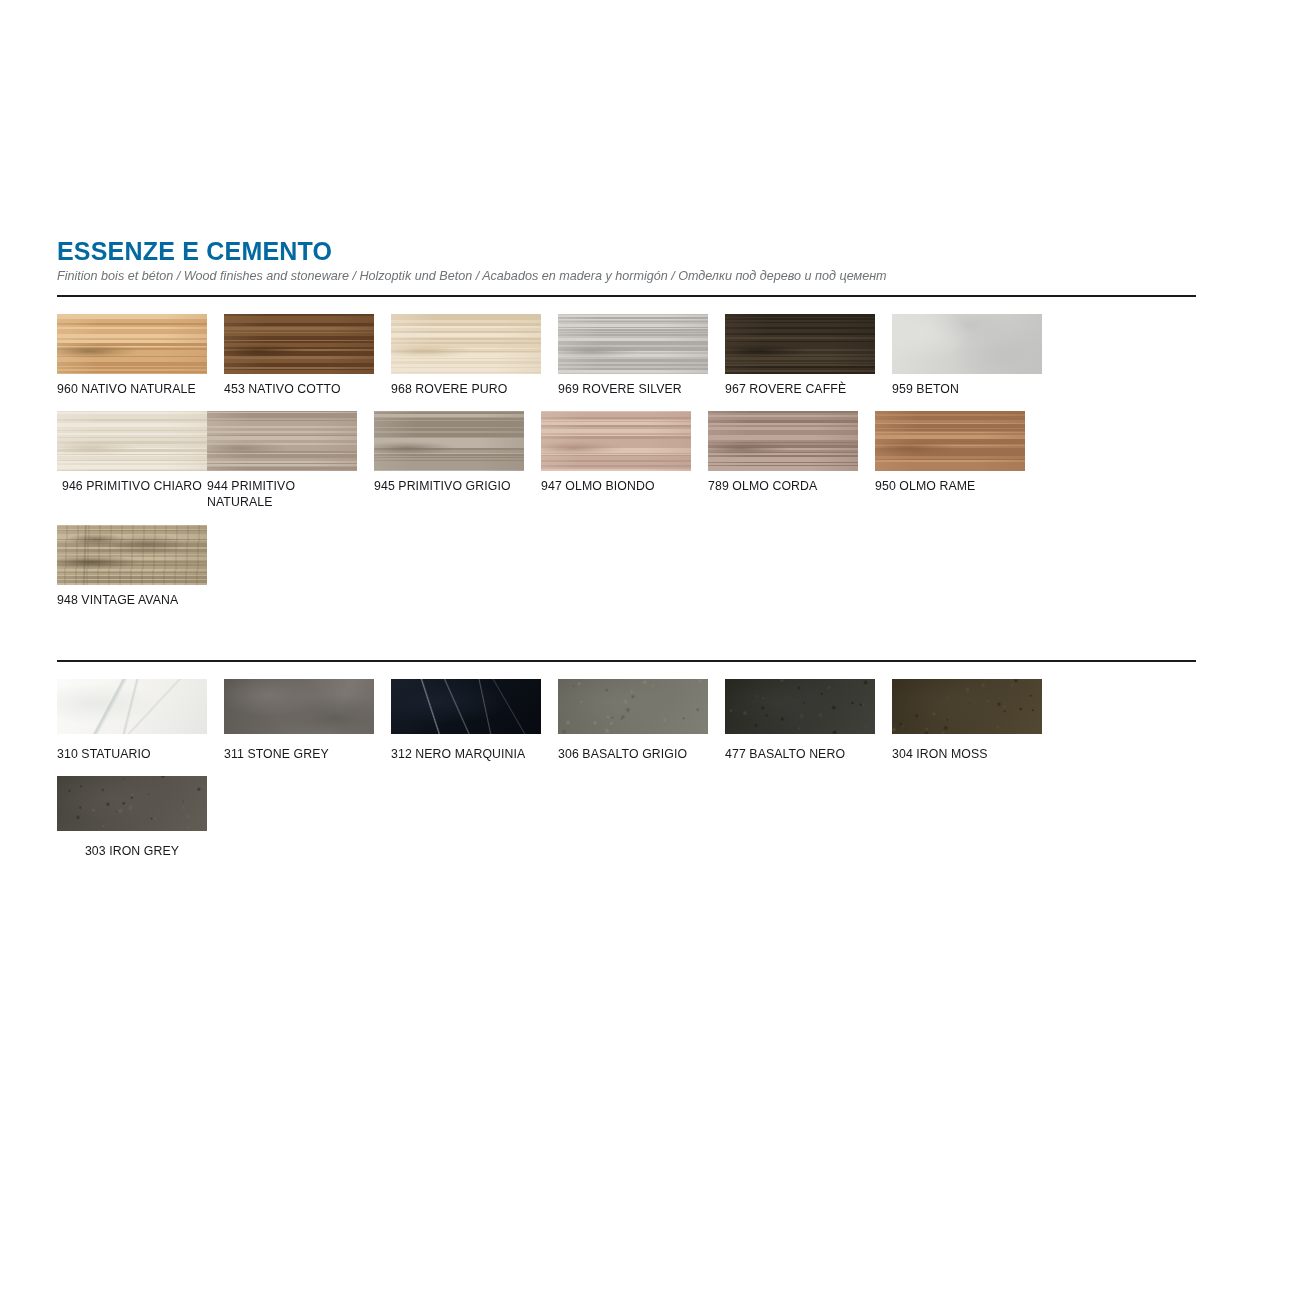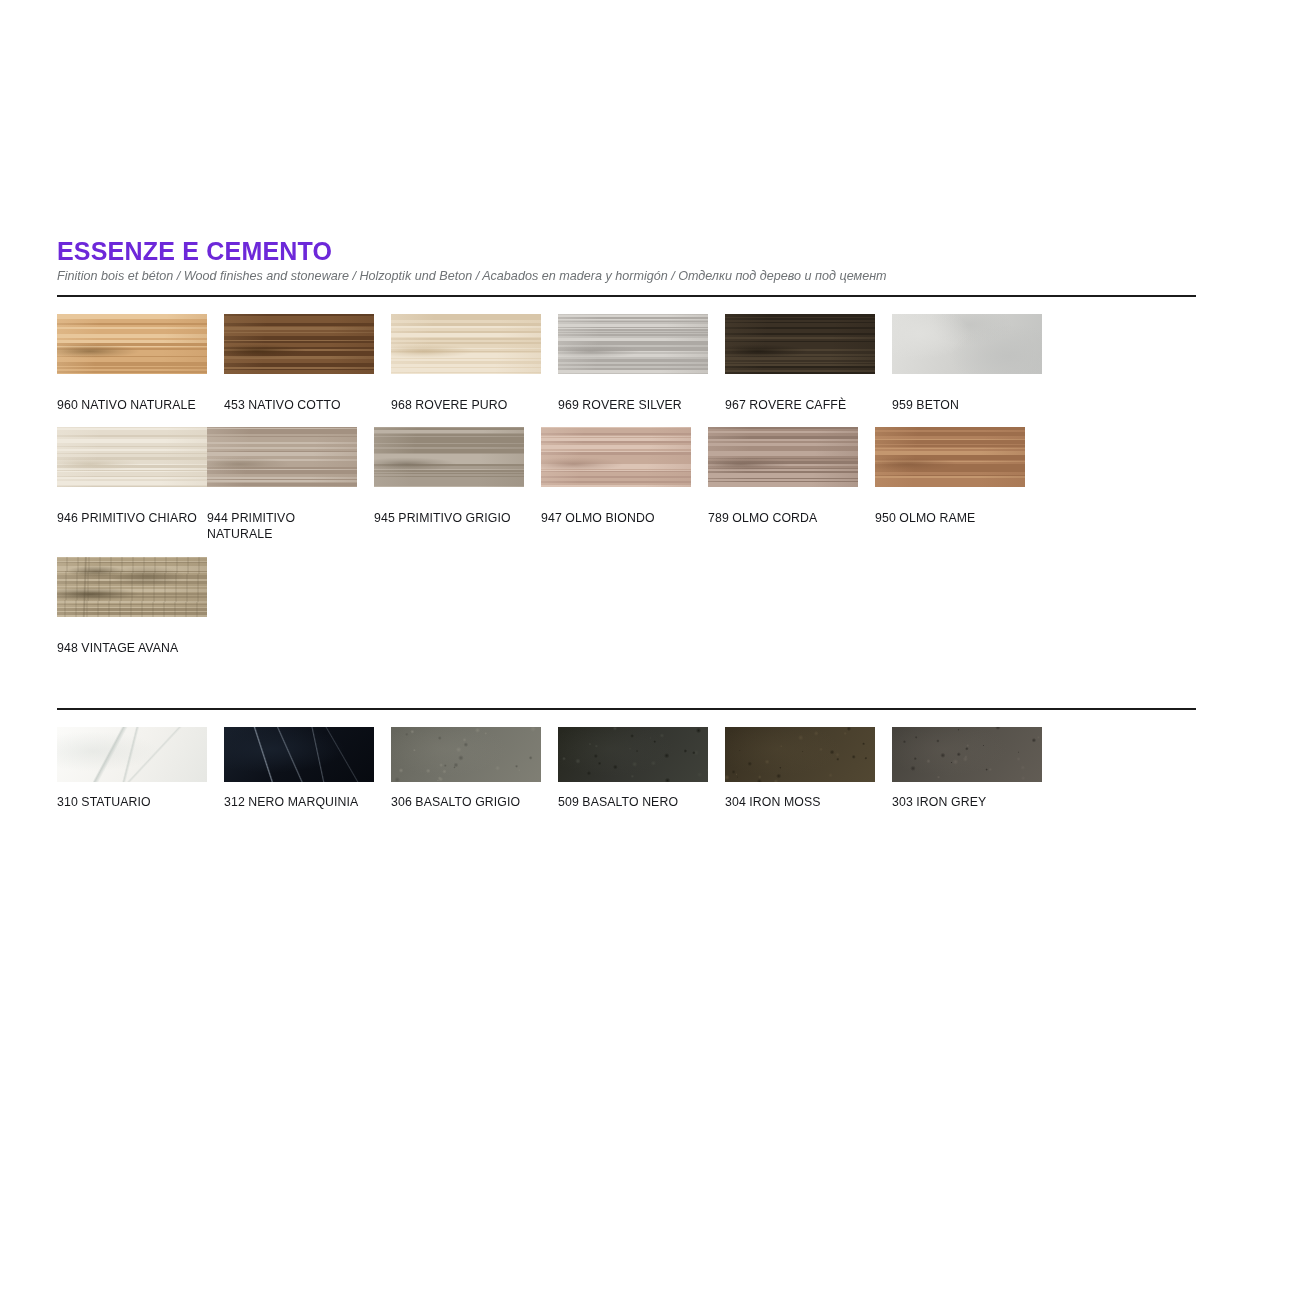--- a/index.html
+++ b/index.html
@@ -27,21 +27,21 @@
   }
 
   
   .section { margin: 0 0 0 0; }
   .section + .section { margin-top: 38px; }
 
   .section-title {
     font-size: 25px;
     font-weight: bold;
     letter-spacing: 0.2px;
-    color: #6d28d9;
+    color: #0369a1;
     line-height: 1.08;
     margin: 0;
     padding: 0;
     white-space: nowrap;
   }
   .section-subtitle {
     font-size: 12.6px;
     font-style: italic;
     color: #6e7275;
     line-height: 1.25;
@@ -59,37 +59,37 @@
   .grid {
     display: flex;
     flex-wrap: wrap;
     margin-top: 17px;
   }
   .cell {
     width: 150px;
     margin-right: 17px;
     margin-bottom: 14px;
   }
-  .cell:nth-child(7n) { margin-right: 0; }
+  .cell:nth-child(7n) { margin-right: 0; text-align: center; }
 
   .swatch {
     width: 150px;
     height: 60px;
     display: block;
     position: relative;
     overflow: hidden;
     background-repeat: no-repeat;
   }
   .grid.gres .swatch { height: 55px; }
 
   .cell-label {
     font-size: 12.3px;
     line-height: 1.33;
     color: #17181c;
-    margin-top: 23px;
+    margin-top: 7px;
     letter-spacing: 0.1px;
   }
   .grid.gres .cell-label { margin-top: 12px; }
 </style>
 </head>
 <body>
 
 <div class="page">
   <div class="sheet" id="sheet">
       <div class="section">
@@ -152,30 +152,34 @@
         </div>
       </div>
       <div class="section">
         <div class="rule"></div>
         <div class="grid gres">
           <div class="cell">
             <div class="swatch" style="background-color: rgb(243, 242, 238); background-image: linear-gradient(118deg, transparent 36%, rgba(185, 194, 189, 0.667) 37.2%, rgba(185, 194, 189, 0.333) 38.4%, transparent 39.6%), linear-gradient(104deg, transparent 48%, rgba(185, 194, 189, 0.533) 49%, transparent 50.4%), linear-gradient(133deg, transparent 60%, rgba(185, 194, 189, 0.4) 61%, transparent 62.2%), radial-gradient(62% 52% at 24% 44%, rgba(185, 194, 189, 0.227) 0%, transparent 70%), linear-gradient(120deg, rgb(251, 251, 249) 0%, rgb(243, 242, 238) 52%, rgb(230, 231, 227) 100%);"></div>
             <div class="cell-label">310 STATUARIO</div>
           </div>
           <div class="cell">
+            <div class="swatch" style="background-color: rgb(108, 103, 99); background-image: radial-gradient(50% 60% at 30% 30%, rgba(124, 119, 114, 0.8) 0%, transparent 66%), radial-gradient(55% 65% at 74% 72%, rgba(92, 88, 84, 0.8) 0%, transparent 68%), linear-gradient(112deg, rgb(92, 88, 84) 0%, rgb(108, 103, 99) 44%, rgb(124, 119, 114) 74%, rgb(108, 103, 99) 100%);"></div>
+            <div class="cell-label">311 STONE GREY</div>
+          </div>
+          <div class="cell">
             <div class="swatch" style="background-color: rgb(12, 16, 24); background-image: linear-gradient(72deg, transparent 28%, rgba(154, 166, 180, 0.667) 28.7%, transparent 29.6%), linear-gradient(66deg, transparent 44%, rgba(154, 166, 180, 0.467) 44.7%, transparent 45.5%), linear-gradient(78deg, transparent 61%, rgba(154, 166, 180, 0.4) 61.6%, transparent 62.4%), linear-gradient(60deg, transparent 73%, rgba(154, 166, 180, 0.267) 73.6%, transparent 74.3%), radial-gradient(70% 60% at 30% 40%, rgb(24, 32, 44) 0%, transparent 72%), linear-gradient(140deg, rgb(24, 32, 44) 0%, rgb(12, 16, 24) 50%, rgb(7, 10, 16) 100%);"></div>
             <div class="cell-label">312 NERO MARQUINIA</div>
           </div>
           <div class="cell">
             <div class="swatch" style="background-color: rgb(115, 115, 106); background-image: radial-gradient(2.89px at 4.1% 95.8%, rgb(90, 90, 82) 0%, transparent 100%), radial-gradient(0.92px at 31.3% 97.3%, rgb(132, 131, 120) 0%, transparent 100%), radial-gradient(2.88px at 45.1% 41.2%, rgb(132, 131, 120) 0%, transparent 100%), radial-gradient(2.01px at 14.2% 8.6%, rgb(132, 131, 120) 0%, transparent 100%), radial-gradient(2.71px at 94.7% 3.7%, rgb(132, 131, 120) 0%, transparent 100%), radial-gradient(2.29px at 35.6% 81%, rgb(132, 131, 120) 0%, transparent 100%), radial-gradient(2.43px at 49.9% 32.1%, rgb(90, 90, 82) 0%, transparent 100%), radial-gradient(2.43px at 24.8% 79.7%, rgb(132, 131, 120) 0%, transparent 100%), radial-gradient(2.04px at 32.5% 20.1%, rgb(90, 90, 82) 0%, transparent 100%), radial-gradient(1.37px at 15.6% 42.2%, rgb(132, 131, 120) 0%, transparent 100%), radial-gradient(2.47px at 71.1% 74.7%, rgb(132, 131, 120) 0%, transparent 100%), radial-gradient(2.66px at 57.7% 5.9%, rgb(132, 131, 120) 0%, transparent 100%), radial-gradient(1.95px at 49% 23.4%, rgb(132, 131, 120) 0%, transparent 100%), radial-gradient(1.51px at 36.2% 70.2%, rgb(90, 90, 82) 0%, transparent 100%), radial-gradient(2px at 93.1% 56.1%, rgb(90, 90, 82) 0%, transparent 100%), radial-gradient(2.46px at 33.2% 95%, rgb(132, 131, 120) 0%, transparent 100%), radial-gradient(1.24px at 85.6% 78.5%, rgb(132, 131, 120) 0%, transparent 100%), radial-gradient(2.41px at 6.7% 79%, rgb(132, 131, 120) 0%, transparent 100%), radial-gradient(1.77px at 10.5% 13.3%, rgb(90, 90, 82) 0%, transparent 100%), radial-gradient(2.56px at 43.3% 69.1%, rgb(90, 90, 82) 0%, transparent 100%), radial-gradient(2.86px at 46.6% 56.2%, rgb(90, 90, 82) 0%, transparent 100%), radial-gradient(1.63px at 83.7% 71.4%, rgb(90, 90, 82) 0%, transparent 100%), radial-gradient(1.25px at 42.3% 73.4%, rgb(90, 90, 82) 0%, transparent 100%), radial-gradient(1.4px at 63.2% 11.7%, rgb(132, 131, 120) 0%, transparent 100%), radial-gradient(1.9px at 33.4% 69.2%, rgb(132, 131, 120) 0%, transparent 100%), radial-gradient(1.98px at 32.4% 93.1%, rgb(132, 131, 120) 0%, transparent 100%), radial-gradient(60% 70% at 35% 40%, rgba(132, 131, 120, 0.333) 0%, transparent 70%), linear-gradient(125deg, rgb(101, 101, 92) 0%, rgb(115, 115, 106) 48%, rgba(132, 131, 120, 0.733) 100%);"></div>
             <div class="cell-label">306 BASALTO GRIGIO</div>
           </div>
           <div class="cell">
             <div class="swatch" style="background-color: rgb(51, 52, 47); background-image: radial-gradient(1.08px at 52.7% 43.7%, rgb(30, 31, 25) 0%, transparent 100%), radial-gradient(1.8px at 90.6% 46.9%, rgb(30, 31, 25) 0%, transparent 100%), radial-gradient(1.3px at 21.3% 31.1%, rgb(67, 69, 61) 0%, transparent 100%), radial-gradient(2.23px at 20.6% 84%, rgb(30, 31, 25) 0%, transparent 100%), radial-gradient(1.48px at 64.5% 26.6%, rgb(30, 31, 25) 0%, transparent 100%), radial-gradient(2.72px at 93.7% 6.5%, rgb(30, 31, 25) 0%, transparent 100%), radial-gradient(1.89px at 84.9% 43.6%, rgb(30, 31, 25) 0%, transparent 100%), radial-gradient(2.76px at 51.1% 67.7%, rgb(67, 69, 61) 0%, transparent 100%), radial-gradient(2.83px at 73% 97.3%, rgb(30, 31, 25) 0%, transparent 100%), radial-gradient(2.28px at 69.3% 15.5%, rgb(67, 69, 61) 0%, transparent 100%), radial-gradient(2.15px at 25.2% 52.8%, rgb(30, 31, 25) 0%, transparent 100%), radial-gradient(2.59px at 63.6% 65.8%, rgb(67, 69, 61) 0%, transparent 100%), radial-gradient(1.76px at 49.6% 89.6%, rgb(67, 69, 61) 0%, transparent 100%), radial-gradient(1px at 48% 39.7%, rgb(67, 69, 61) 0%, transparent 100%), radial-gradient(0.81px at 61.5% 20%, rgb(67, 69, 61) 0%, transparent 100%), radial-gradient(1.77px at 99.9% 78.6%, rgb(67, 69, 61) 0%, transparent 100%), radial-gradient(1.77px at 27.7% 66.1%, rgb(30, 31, 25) 0%, transparent 100%), radial-gradient(1.93px at 4% 57.6%, rgb(67, 69, 61) 0%, transparent 100%), radial-gradient(2.72px at 13.3% 62%, rgb(67, 69, 61) 0%, transparent 100%), radial-gradient(2.74px at 72.5% 52.1%, rgb(30, 31, 25) 0%, transparent 100%), radial-gradient(2.62px at 94.4% 86.6%, rgb(67, 69, 61) 0%, transparent 100%), radial-gradient(1.53px at 25.6% 34.7%, rgb(67, 69, 61) 0%, transparent 100%), radial-gradient(2.79px at 92.1% 46.6%, rgb(67, 69, 61) 0%, transparent 100%), radial-gradient(2.19px at 38% 2.7%, rgb(67, 69, 61) 0%, transparent 100%), radial-gradient(1.97px at 49.4% 16.3%, rgb(30, 31, 25) 0%, transparent 100%), radial-gradient(2.44px at 38.2% 72.8%, rgb(30, 31, 25) 0%, transparent 100%), radial-gradient(60% 70% at 35% 40%, rgba(67, 69, 61, 0.333) 0%, transparent 70%), linear-gradient(125deg, rgb(38, 39, 31) 0%, rgb(51, 52, 47) 48%, rgba(67, 69, 61, 0.733) 100%);"></div>
-            <div class="cell-label">509 BASALTO NERO</div>
+            <div class="cell-label">477 BASALTO NERO</div>
           </div>
           <div class="cell">
             <div class="swatch" style="background-color: rgb(70, 61, 43); background-image: radial-gradient(2.69px at 1.3% 91.7%, rgb(86, 75, 53) 0%, transparent 100%), radial-gradient(2.47px at 71.4% 45.7%, rgb(43, 37, 24) 0%, transparent 100%), radial-gradient(0.7px at 51.9% 44.3%, rgb(43, 37, 24) 0%, transparent 100%), radial-gradient(1.93px at 64% 40.7%, rgb(86, 75, 53) 0%, transparent 100%), radial-gradient(2.88px at 50.5% 19.4%, rgb(86, 75, 53) 0%, transparent 100%), radial-gradient(2.54px at 60.8% 11.6%, rgb(86, 75, 53) 0%, transparent 100%), radial-gradient(1.7px at 80.1% 11.7%, rgb(86, 75, 53) 0%, transparent 100%), radial-gradient(2.43px at 28.1% 63.3%, rgb(86, 75, 53) 0%, transparent 100%), radial-gradient(1.21px at 36.9% 74.1%, rgb(43, 37, 24) 0%, transparent 100%), radial-gradient(2.39px at 16.5% 66.8%, rgb(43, 37, 24) 0%, transparent 100%), radial-gradient(2.62px at 35.8% 89.1%, rgb(43, 37, 24) 0%, transparent 100%), radial-gradient(1.8px at 23.2% 90.9%, rgb(86, 75, 53) 0%, transparent 100%), radial-gradient(0.8px at 9.9% 43.2%, rgb(43, 37, 24) 0%, transparent 100%), radial-gradient(2.11px at 5.7% 81.7%, rgb(43, 37, 24) 0%, transparent 100%), radial-gradient(0.98px at 7.7% 86%, rgb(86, 75, 53) 0%, transparent 100%), radial-gradient(2.31px at 82.6% 3.2%, rgb(43, 37, 24) 0%, transparent 100%), radial-gradient(1.61px at 75.2% 58.6%, rgb(43, 37, 24) 0%, transparent 100%), radial-gradient(1.53px at 93.9% 56.7%, rgb(43, 37, 24) 0%, transparent 100%), radial-gradient(2.08px at 85.8% 54.3%, rgb(43, 37, 24) 0%, transparent 100%), radial-gradient(2.22px at 75% 50.4%, rgb(86, 75, 53) 0%, transparent 100%), radial-gradient(0.77px at 8.2% 91%, rgb(43, 37, 24) 0%, transparent 100%), radial-gradient(2.26px at 33.9% 99%, rgb(86, 75, 53) 0%, transparent 100%), radial-gradient(2.19px at 70.4% 87.7%, rgb(86, 75, 53) 0%, transparent 100%), radial-gradient(1.22px at 37.5% 35.1%, rgb(86, 75, 53) 0%, transparent 100%), radial-gradient(1.53px at 92.4% 30.5%, rgb(43, 37, 24) 0%, transparent 100%), radial-gradient(2.71px at 22.9% 99.2%, rgb(43, 37, 24) 0%, transparent 100%), radial-gradient(60% 70% at 35% 40%, rgba(86, 75, 53, 0.333) 0%, transparent 70%), linear-gradient(125deg, rgb(55, 47, 32) 0%, rgb(70, 61, 43) 48%, rgba(86, 75, 53, 0.733) 100%);"></div>
             <div class="cell-label">304 IRON MOSS</div>
           </div>
           <div class="cell">
             <div class="swatch" style="background-color: rgb(85, 81, 74); background-image: radial-gradient(1.86px at 49.9% 39.6%, rgb(51, 48, 43) 0%, transparent 100%), radial-gradient(1.48px at 16.1% 18.8%, rgb(51, 48, 43) 0%, transparent 100%), radial-gradient(2.34px at 94.6% 24.1%, rgb(51, 48, 43) 0%, transparent 100%), radial-gradient(1.75px at 30.6% 25.4%, rgb(51, 48, 43) 0%, transparent 100%), radial-gradient(2.59px at 48.9% 58.4%, rgb(102, 96, 88) 0%, transparent 100%), radial-gradient(1.36px at 63.1% 77.4%, rgb(51, 48, 43) 0%, transparent 100%), radial-gradient(2.01px at 84.4% 58.1%, rgb(102, 96, 88) 0%, transparent 100%), radial-gradient(2.79px at 70.6% 0.3%, rgb(51, 48, 43) 0%, transparent 100%), radial-gradient(0.82px at 84.5% 45.7%, rgb(51, 48, 43) 0%, transparent 100%), radial-gradient(2.18px at 44.5% 49.7%, rgb(51, 48, 43) 0%, transparent 100%), radial-gradient(0.71px at 39.7% 64.5%, rgb(51, 48, 43) 0%, transparent 100%), radial-gradient(2.89px at 42.3% 63.4%, rgb(102, 96, 88) 0%, transparent 100%), radial-gradient(1.7px at 15.5% 57.6%, rgb(51, 48, 43) 0%, transparent 100%), radial-gradient(2.76px at 14% 75.2%, rgb(51, 48, 43) 0%, transparent 100%), radial-gradient(1.54px at 31% 91.2%, rgb(102, 96, 88) 0%, transparent 100%), radial-gradient(2.2px at 87.5% 93.1%, rgb(102, 96, 88) 0%, transparent 100%), radial-gradient(1.6px at 50.5% 33.7%, rgb(102, 96, 88) 0%, transparent 100%), radial-gradient(1.53px at 97.6% 19%, rgb(102, 96, 88) 0%, transparent 100%), radial-gradient(1.05px at 44.3% 5%, rgb(51, 48, 43) 0%, transparent 100%), radial-gradient(1.77px at 8.3% 26.8%, rgb(51, 48, 43) 0%, transparent 100%), radial-gradient(1.73px at 49.3% 54.4%, rgb(102, 96, 88) 0%, transparent 100%), radial-gradient(1.8px at 65.5% 77.3%, rgb(102, 96, 88) 0%, transparent 100%), radial-gradient(0.75px at 61% 34%, rgb(51, 48, 43) 0%, transparent 100%), radial-gradient(2.3px at 87.2% 73.8%, rgb(102, 96, 88) 0%, transparent 100%), radial-gradient(2.17px at 24.3% 62.1%, rgb(102, 96, 88) 0%, transparent 100%), radial-gradient(2.63px at 33.9% 51.5%, rgb(51, 48, 43) 0%, transparent 100%), radial-gradient(60% 70% at 35% 40%, rgba(102, 96, 88, 0.333) 0%, transparent 70%), linear-gradient(125deg, rgb(69, 66, 60) 0%, rgb(85, 81, 74) 48%, rgba(102, 96, 88, 0.733) 100%);"></div>
             <div class="cell-label">303 IRON GREY</div>
           </div>
         </div>

